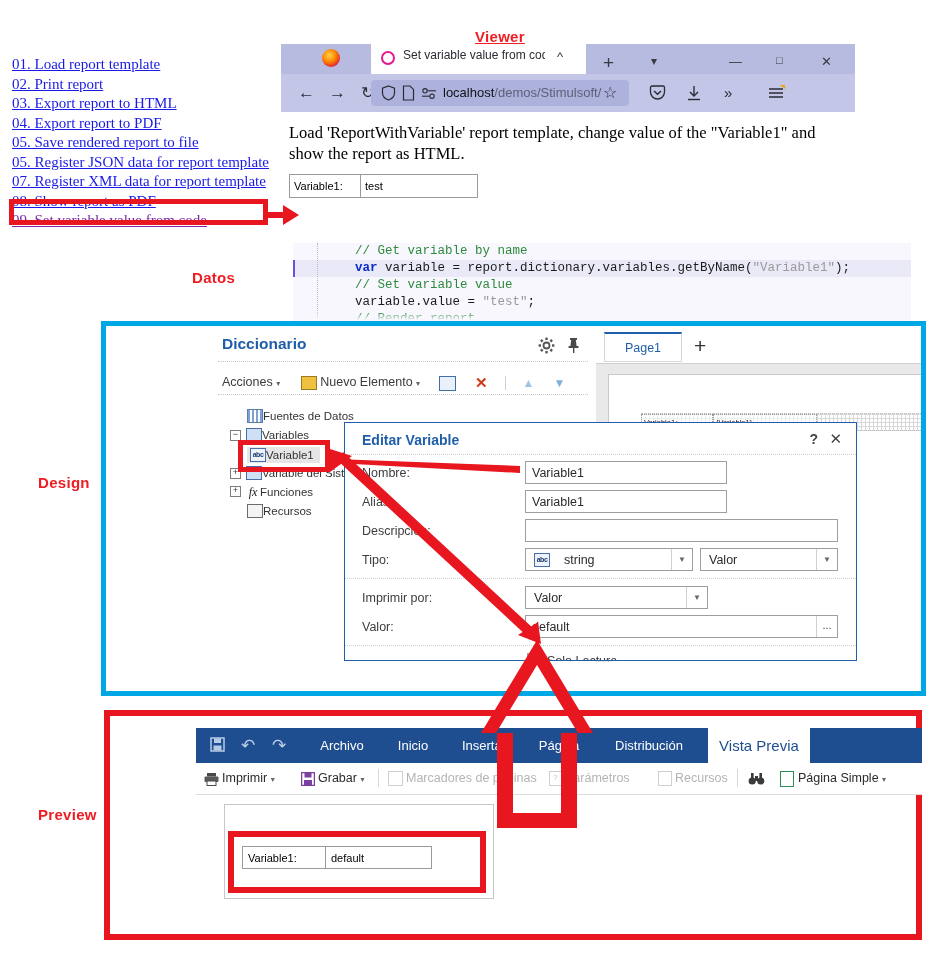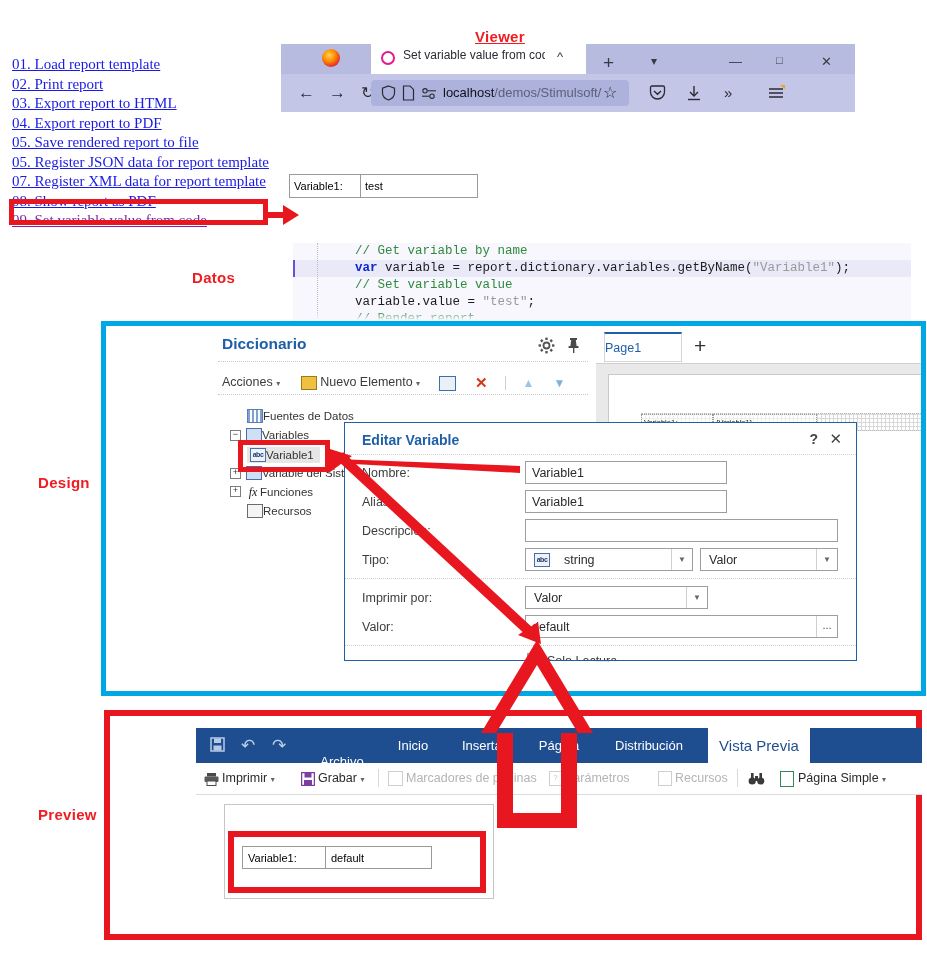--- a/index.html
+++ b/index.html
@@ -127,21 +127,21 @@
   .ico-grid{border:1px solid #5d7fb0;background:
     repeating-linear-gradient(to right,#7fa3d0 0 2px,#fff 2px 4px);}
   .ico-res{border:1px solid #6b6b6b;background:#f4f4f4;}
   .lbl{vertical-align:middle;}
   #sel-var{background:#e6e6e6;padding:1px 6px 1px 3px;display:inline-block;}
 
   
   #page-tab{
     left:604px;top:332px;width:78px;height:30px;background:#fff;
     border:1px solid #d6d6d6;border-top:2px solid #1f5fa9;box-sizing:border-box;
-    text-align:left;line-height:28px;font-size:12.5px;color:#1f5fa9;
+    text-align:center;line-height:28px;font-size:12.5px;color:#1f5fa9;
   }
   #page-plus{left:694px;top:334px;font-size:21px;color:#333;line-height:24px;}
   #canvas-area{
     left:596px;top:363px;width:325px;height:298px;background:#e9e9e9;
     border-top:1px solid #cfcfcf;overflow:hidden;
   }
   #canvas-page{
     position:absolute;left:12px;top:10px;width:330px;height:290px;background:#fff;
     border:1px solid #c9c9c9;
   }
@@ -292,20 +292,21 @@
     <div class="navicon" style="left:443px;font-size:15px;">»</div>
     <svg class="shape-ico" style="left:486px;top:11px;" width="18" height="16" viewBox="0 0 18 16">
       <line x1="2" y1="4" x2="16" y2="4" stroke="#2a2a34" stroke-width="1.5"></line>
       <line x1="2" y1="8" x2="16" y2="8" stroke="#2a2a34" stroke-width="1.5"></line>
       <line x1="2" y1="12" x2="16" y2="12" stroke="#2a2a34" stroke-width="1.5"></line>
       <polygon points="13,0 18,0 18,4" fill="#f2a20c"></polygon>
     </svg>
   </div>
 
   <div id="pagecontent">
+    <div id="viewer-text">Load 'ReportWithVariable' report template, change value of the "Variable1" and show the report as HTML.</div>
     <table id="viewer-table">
       <tbody>
           <tr>
         <td style="width:62px;">Variable1:</td>
         <td class="last">test</td>
       </tr>
     </tbody>
       </table>
   </div>
 </div>
@@ -440,21 +441,21 @@
 <div class="abs" id="preview-box"></div>
 
 <div class="abs" id="ribbon">
   <svg class="ribicon" style="left:14px;" width="15" height="15" viewBox="0 0 15 15">
     <rect x="1" y="1" width="13" height="13" fill="none" stroke="#b7cbe6" stroke-width="1.5"></rect>
     <rect x="4" y="1.5" width="7" height="4.5" fill="#b7cbe6"></rect>
     <rect x="3.5" y="8.5" width="8" height="5" fill="#b7cbe6"></rect>
   </svg>
   <div class="ribicon" style="left:45px;top:7px;font-size:17px;">↶</div>
   <div class="ribicon" style="left:76px;top:7px;font-size:17px;">↷</div>
-  <div class="rtab" style="left:110px;width:72px;margin-top:16px;">Archivo</div>
+  <div class="rtab" style="left:110px;width:72px;">Archivo</div>
   <div class="rtab" style="left:186px;width:62px;">Inicio</div>
   <div class="rtab" style="left:252px;width:72px;">Insertar</div>
   <div class="rtab" style="left:328px;width:70px;">Página</div>
   <div class="rtab" style="left:400px;width:106px;">Distribución</div>
   <div id="rtab-active" style="left:512px;width:102px;">Vista Previa</div>
 </div>
 
 <div class="abs" id="tbar2">
   <div class="tb-item" style="left:8px;">
     <svg style="vertical-align:middle;margin-right:3px;" width="15" height="14" viewBox="0 0 15 14">

